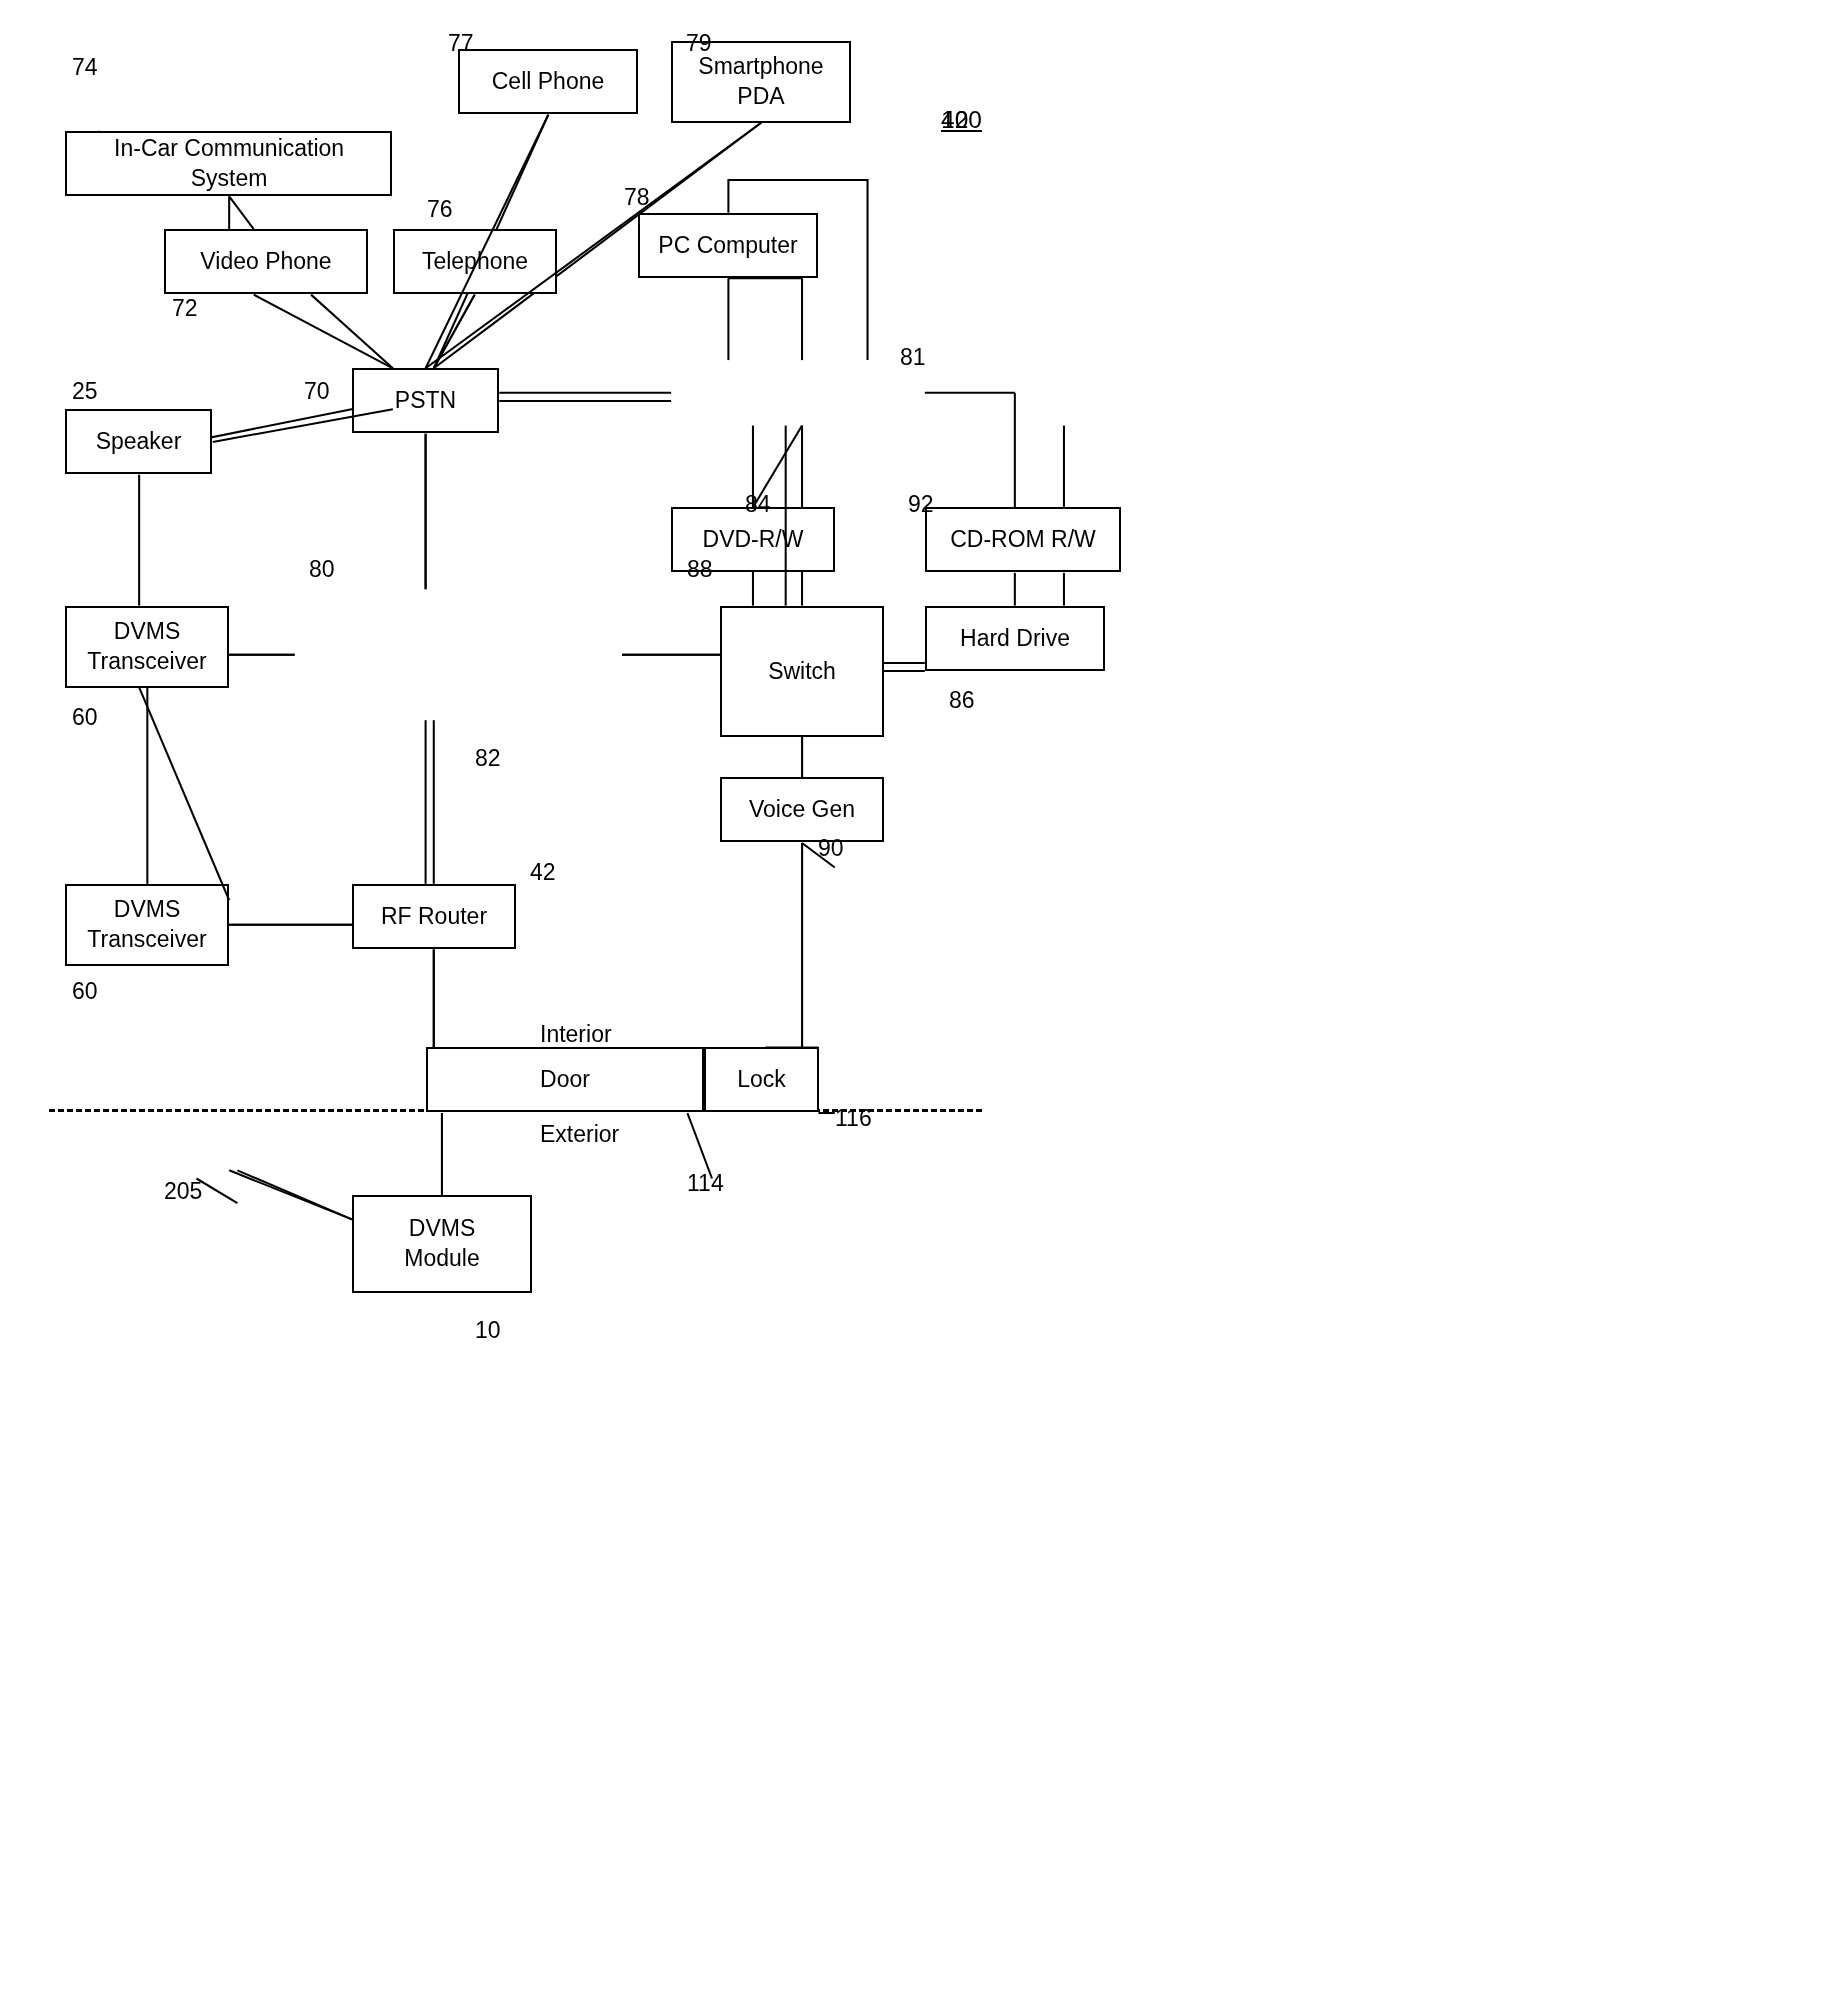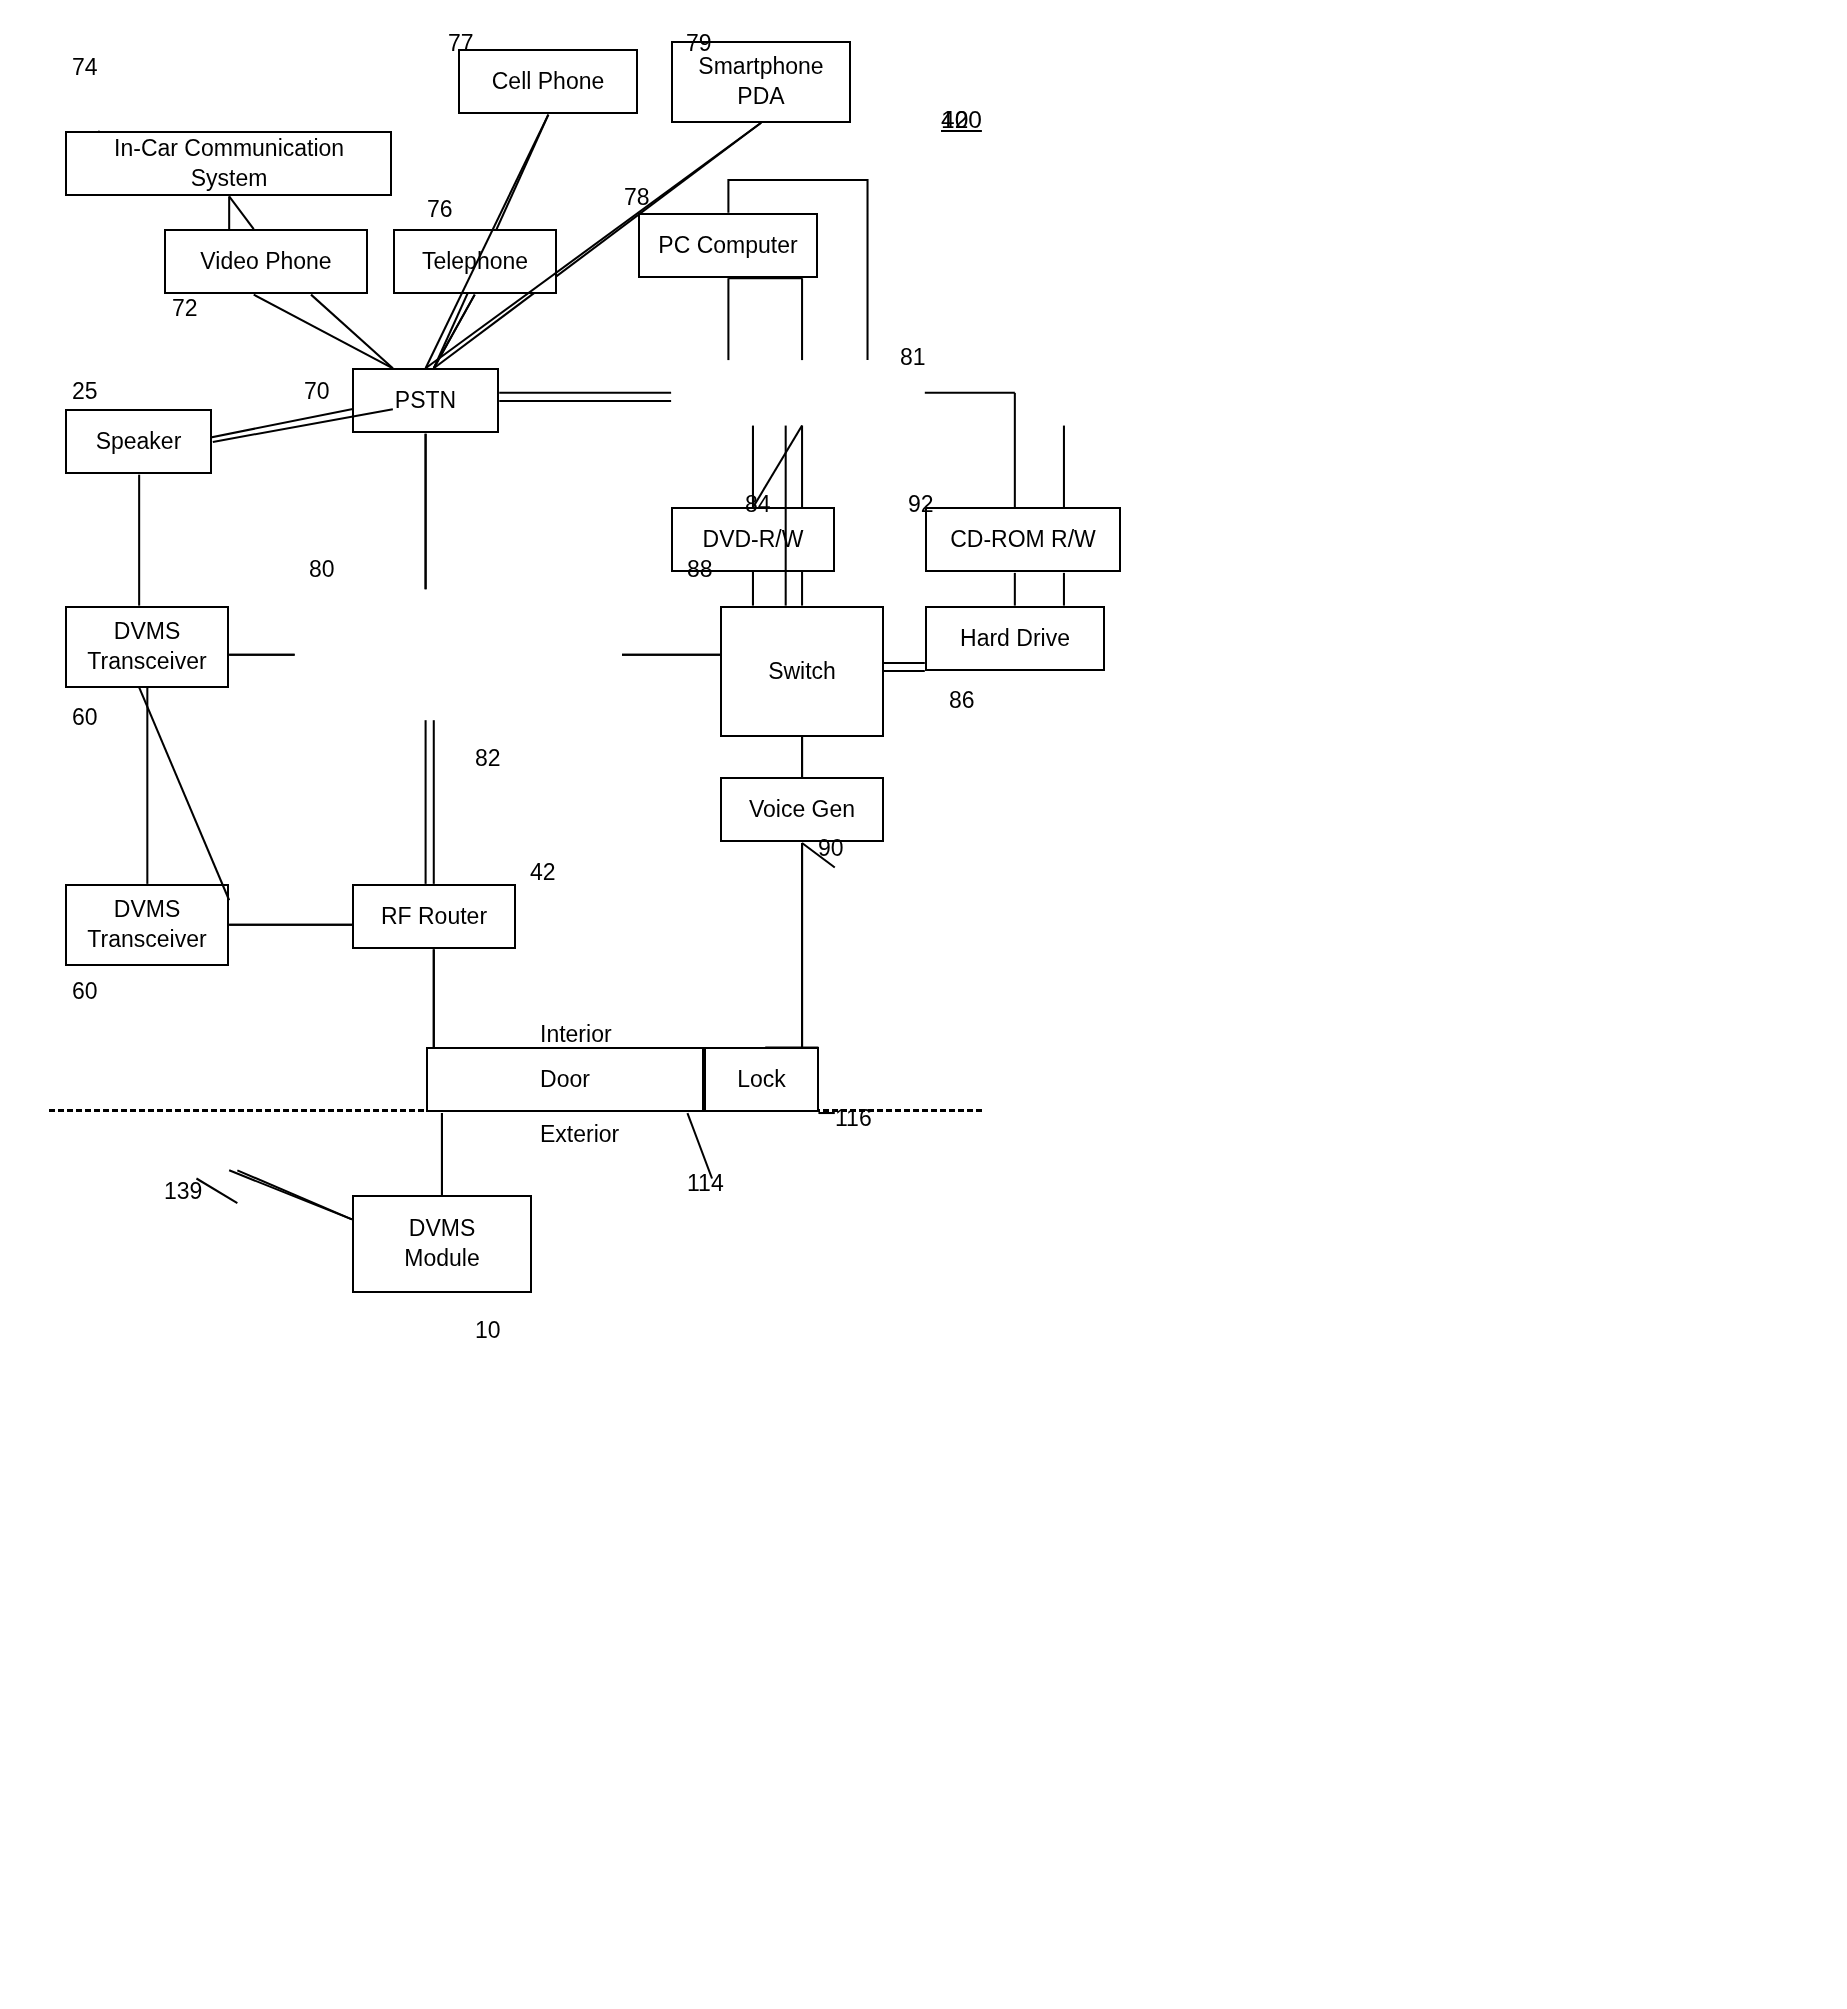--- a/index.html
+++ b/index.html
@@ -224,21 +224,21 @@
   <span class="label" style="left:309px; top:556px;">80</span>
   <span class="label" style="left:687px; top:556px;">88</span>
   <span class="label" style="left:745px; top:491px;">84</span>
   <span class="label" style="left:908px; top:491px;">92</span>
   <span class="label" style="left:949px; top:687px;">86</span>
   <span class="label" style="left:475px; top:745px;">82</span>
   <span class="label" style="left:818px; top:835px;">90</span>
   <span class="label" style="left:72px; top:704px;">60</span>
   <span class="label" style="left:72px; top:978px;">60</span>
   <span class="label" style="left:530px; top:859px;">42</span>
-  <span class="label" style="left:164px; top:1178px;">139</span>
+  <span class="label" style="left:164px; top:1178px;">205</span>
   <span class="label" style="left:687px; top:1170px;">114</span>
   <span class="label" style="left:835px; top:1105px;">116</span>
   <span class="label" style="left:475px; top:1317px;">10</span>
   <span class="label-underline" style="left:941px; top:106px; font-size:24.5px;">100</span>
 
   <span class="label" style="left:540px; top:1021px; font-size:23px;">Interior</span>
   <span class="label" style="left:540px; top:1121px; font-size:23px;">Exterior</span>
 
   <svg style="position:absolute;top:0;left:0;width:1848px;height:2010px;pointer-events:none;" viewBox="0 0 2258 2456" width="1848" height="2010">
 

